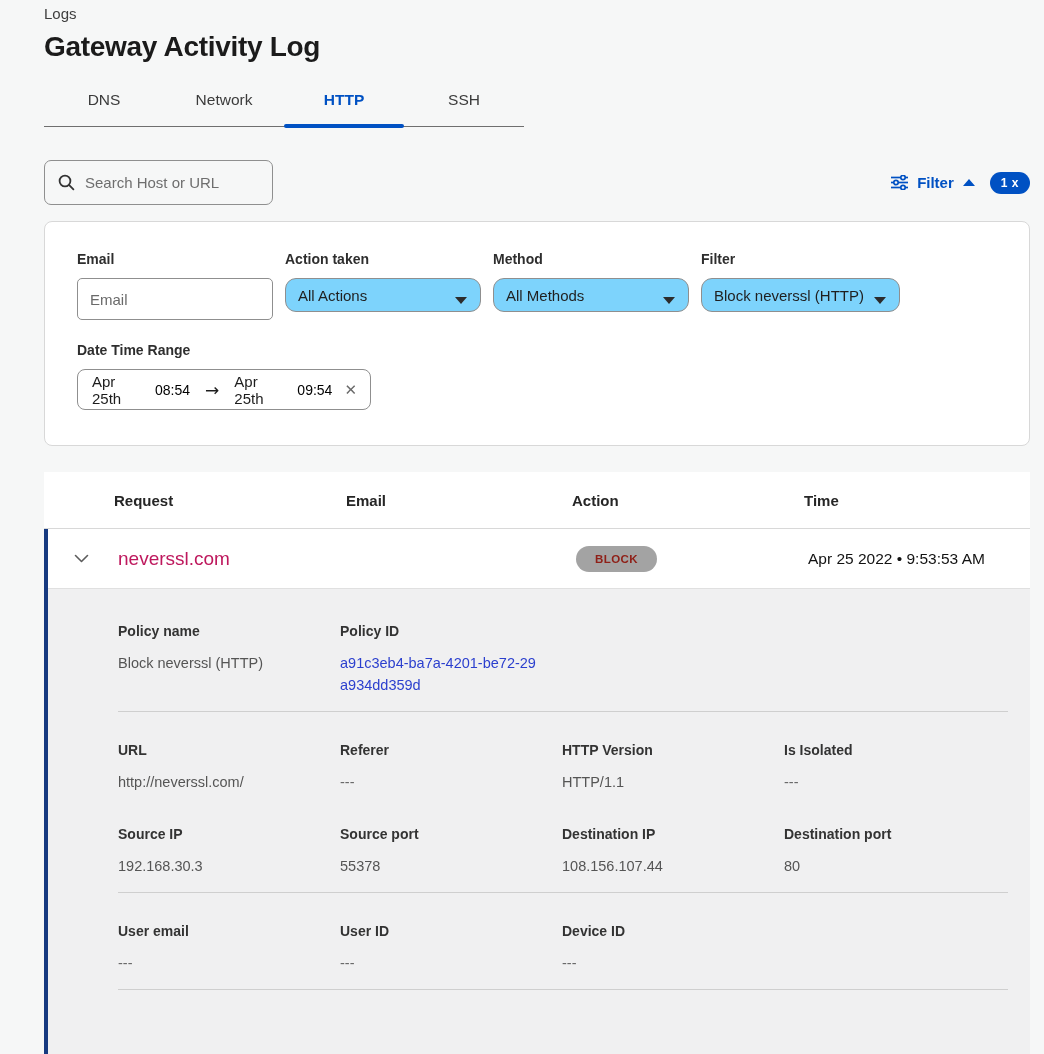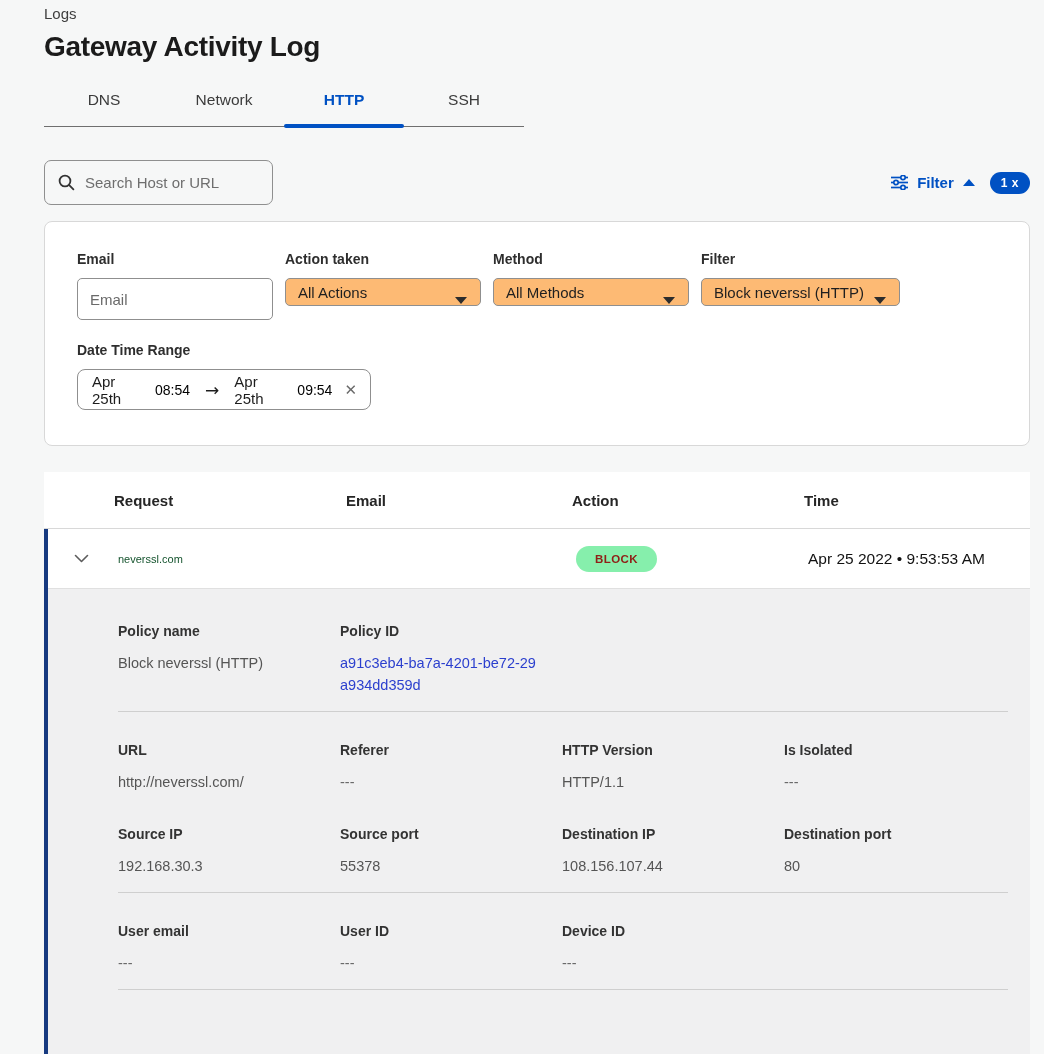--- a/index.html
+++ b/index.html
@@ -58,22 +58,22 @@
   .filter-fields { display: flex; gap: 12px; }
   .field { display: flex; flex-direction: column; }
   .field-label { font-size: 14px; font-weight: 700; color: #2e2e2e; margin-bottom: 11px; }
   .text-input {
     width: 196px; height: 42px; border: 1px solid #8f8f8f; border-radius: 5px;
     padding: 0 12px; font-family: "Liberation Sans", sans-serif; font-size: 15px; color: #222;
     background: #fff; outline: 0;
   }
   .text-input::placeholder { color: #6a6a6a; }
   .select {
-    width: 196px; height: 28px; border: 1px solid #8f8f8f; border-radius: 5px;
-    padding: 0 34px 0 12px; font-size: 15px; color: #1f1f1f; background: #fdba74;
+    width: 196px; height: 34px; border: 1px solid #8f8f8f; border-radius: 11px;
+    padding: 0 34px 0 12px; font-size: 15px; color: #1f1f1f; background: #7dd3fc;
     display: flex; align-items: center; position: relative; cursor: pointer;
   }
   .select.wide { width: 199px; }
   .caret-down {
     position: absolute; right: 13px; top: 18px; width: 0; height: 0;
     border-left: 6px solid transparent; border-right: 6px solid transparent;
     border-top: 7px solid #2c2c2c;
   }
   .date-field { margin-top: 22px; }
   .date-range {
@@ -85,23 +85,23 @@
   .range-arrow { font-size: 17px; color: #1d1d1d; padding: 0 3px; font-family: "DejaVu Sans", sans-serif; }
   .range-close { margin-left: auto; font-size: 15px; color: #6a6a6a; cursor: pointer; font-family: "DejaVu Sans", sans-serif; }
 
   
   .table-card { margin-top: 26px; background: #fff; min-height: 601px; }
   .tgrid { display: grid; grid-template-columns: 70px 232px 226px 232px 1fr; align-items: center; }
   .thead { height: 57px; border-bottom: 1px solid #d8d8d8; font-size: 15px; font-weight: 700; color: #262626; }
   .expanded-wrap { border-left: 4px solid #173a80; }
   .trow { height: 60px; border-bottom: 1px solid #e0e0e0; background: #fff; cursor: pointer; }
   .trow .tgrid-cell-chevron { padding-left: 26px; color: #5c5c5c; display: flex; align-items: center; }
-  .request-text { font-size: 11px; color: #14532d; }
+  .request-text { font-size: 19px; color: #be185d; }
   .block-badge {
-    display: inline-block; background: #86efac; color: #8f2018; font-size: 11.5px; font-weight: 700;
+    display: inline-block; background: #a3a3a3; color: #8f2018; font-size: 11.5px; font-weight: 700;
     letter-spacing: 0.4px; padding: 7px 19px; border-radius: 15px; text-align: center;
   }
   .time-cell { font-size: 15.5px; color: #121212; }
 
   
   .expanded { background: #f0f0f1; padding: 34px 22px 0 70px; min-height: 480px; }
   .detail-grid { display: grid; grid-template-columns: repeat(4, 222px); }
   .dlabel { font-size: 14px; font-weight: 700; color: #333; }
   .dvalue { margin-top: 14px; font-size: 14.5px; color: #555; line-height: 1.5; }
   .dvalue.muted { color: #6a6a6a; }

